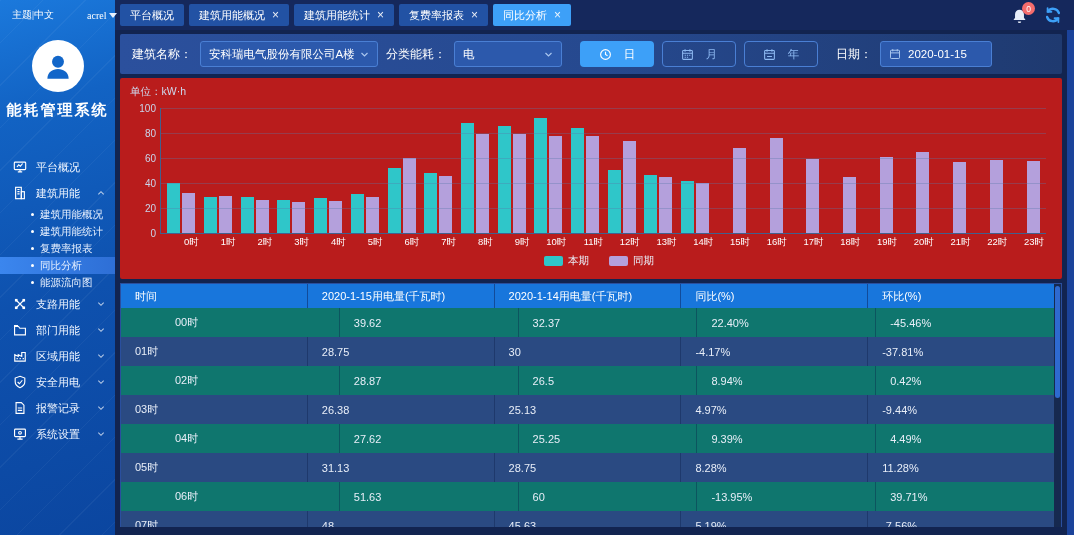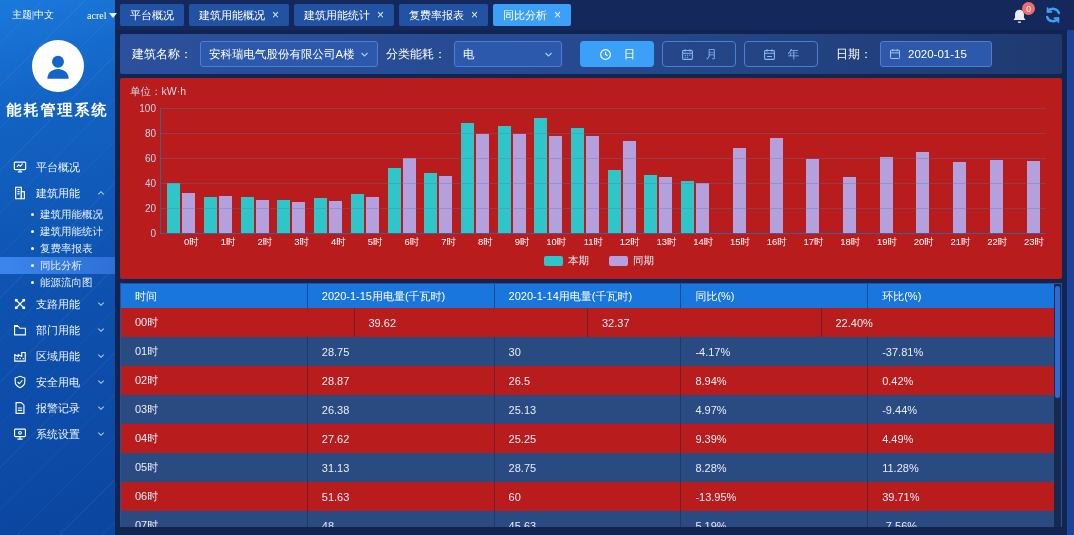--- a/index.html
+++ b/index.html
@@ -85,21 +85,21 @@
   .swatch { width:19px; height:10px; border-radius:2px; }
 
   
   .table-panel { margin:4px 12px 0 5px; height:244px; position:relative; overflow:hidden; border:1px solid #2a4f9e; border-bottom:none; }
   .tbl { position:absolute; left:0; top:0; right:7px; }
   .thead { height:24px; background:#1876dc; display:flex; }
   .th { flex:1; display:flex; align-items:center; padding-left:14px; color:#fff; font-size:11px;
     border-right:1px solid rgba(10,25,70,0.45); }
   .th:last-child { border-right:none; }
   .trow { height:29px; display:flex; color:#e8eef8; font-size:11px; }
-  .trow.even { background:#b91c1c; } .trow.odd { background:#2a4a82; }
+  .trow.even { background:#0f766e;padding-left:40px; } .trow.odd { background:#2a4a82; }
   .td { flex:1; display:flex; align-items:center; padding-left:14px; border-right:1px solid rgba(10,25,70,0.35); }
   .td:last-child { border-right:none; }
   .tscroll { position:absolute; right:0; top:0; width:7px; height:100%; background:#16294f; }
   .tthumb { position:absolute; left:1px; top:2px; width:5px; height:112px; background:#2e6ad0; border-radius:3px; cursor:grab; }
 </style>
 </head>
 <body>
 
 <div class="stage">
 
@@ -519,20 +519,21 @@
             <div class="th">2020-1-14用电量(千瓦时)</div>
             <div class="th">同比(%)</div>
             <div class="th">环比(%)</div>
           </div>
         <div id="tbody">
             <div class="trow even">
               <div class="td">00时</div>
               <div class="td">39.62</div>
               <div class="td">32.37</div>
               <div class="td">22.40%</div>
+              <div class="td">-45.46%</div>
             </div>
             <div class="trow odd">
               <div class="td">01时</div>
               <div class="td">28.75</div>
               <div class="td">30</div>
               <div class="td">-4.17%</div>
               <div class="td">-37.81%</div>
             </div>
             <div class="trow even">
               <div class="td">02时</div>

